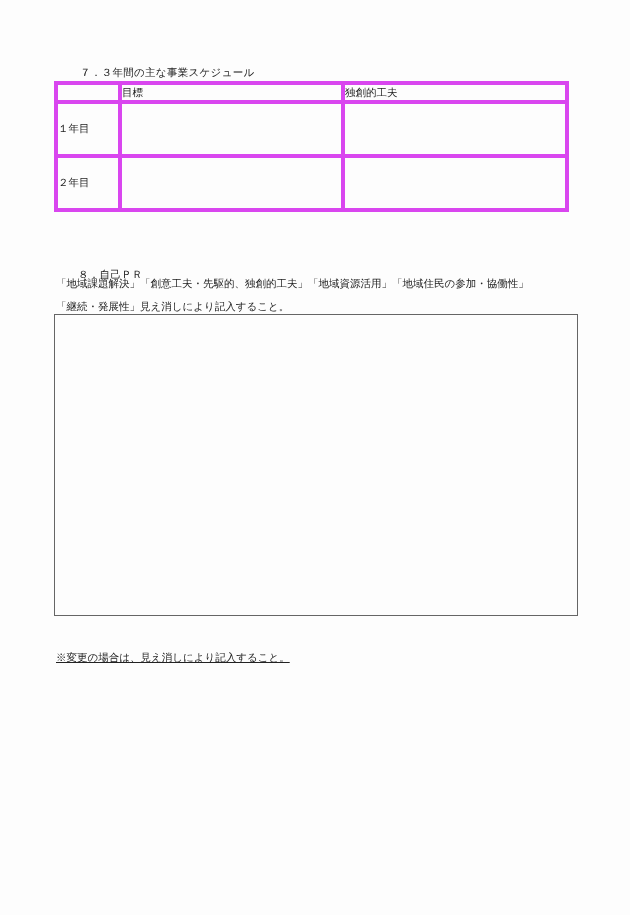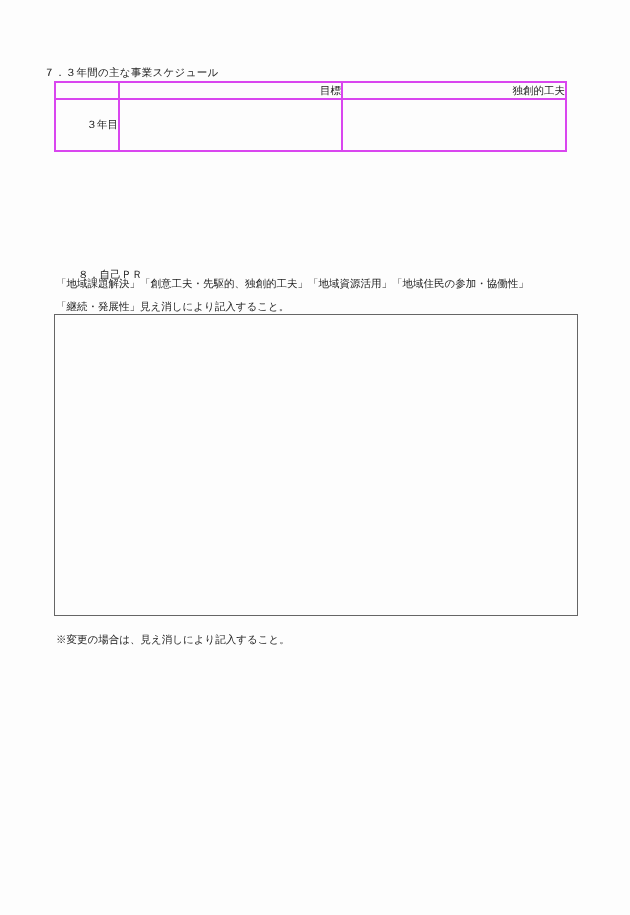--- a/index.html
+++ b/index.html
@@ -10,34 +10,34 @@
     body {
       width: 630px;
       height: 915px;
       position: relative;
       overflow: hidden;
       font-family: "DejaVu Serif", "Liberation Serif", serif;
       color: #222;
       font-size: 10.5px;
     }
     .abs { position: absolute; white-space: nowrap; line-height: 1; }
-    #sec7-title { left: 44px; top: 67px; letter-spacing: 0.3px; }
+    #sec7-title { left: 80px; top: 67px; letter-spacing: 0.3px; }
     table.schedule {
       position: absolute;
       left: 54px;
       top: 81px;
       width: 512px;
       border-collapse: collapse;
       table-layout: fixed;
     }
     table.schedule th, table.schedule td {
-      border: 2px solid #d946ef;
+      border: 4px solid #d946ef;
       padding: 0;
       font-weight: normal;
-      text-align: right;
+      text-align: left;
       vertical-align: middle;
       font-size: 10.5px;
       color: #222;
     }
     table.schedule th { height: 15px; }
     table.schedule td { height: 50px; }
     table.schedule col.c0 { width: 64px; }
     table.schedule col.c1 { width: 223px; }
     table.schedule col.c2 { width: 224px; }
     #sec8-title { left: 62px; top: 269px; letter-spacing: 0.3px; margin-left: 16px; }
@@ -45,21 +45,21 @@
     #sec8-line2 { left: 56px; top: 301px; }
     #pr-box {
       position: absolute;
       left: 54px;
       top: 314px;
       width: 522px;
       height: 300px;
       border: 1px solid #666;
       background: #fdfdfd;
     }
-    #note { left: 56px; top: 634px; }
+    #note { left: 56px; top: 652px; text-decoration: underline; }
   </style>
 </head>
 <body>
 
 <div class="abs" id="sec7-title">７．３年間の主な事業スケジュール</div>
 
 <table class="schedule">
   <colgroup>
     <col class="c0">
       <col class="c1">
@@ -67,21 +67,26 @@
   </colgroup>
   <thead>
     <tr>
       <th></th>
       <th>目標</th>
       <th>独創的工夫</th>
     </tr>
   </thead>
   <tbody>
     <tr>
-      <td>３年目</td>
+      <td>１年目</td>
+      <td></td>
+      <td></td>
+    </tr>
+    <tr>
+      <td>２年目</td>
       <td></td>
       <td></td>
     </tr>
   </tbody>
 </table>
 
 <div class="abs" id="sec8-title">８．自己ＰＲ</div>
 <div class="abs" id="sec8-line1">「地域課題解決」「創意工夫・先駆的、独創的工夫」「地域資源活用」「地域住民の参加・協働性」</div>
 <div class="abs" id="sec8-line2">「継続・発展性」見え消しにより記入すること。</div>
 

